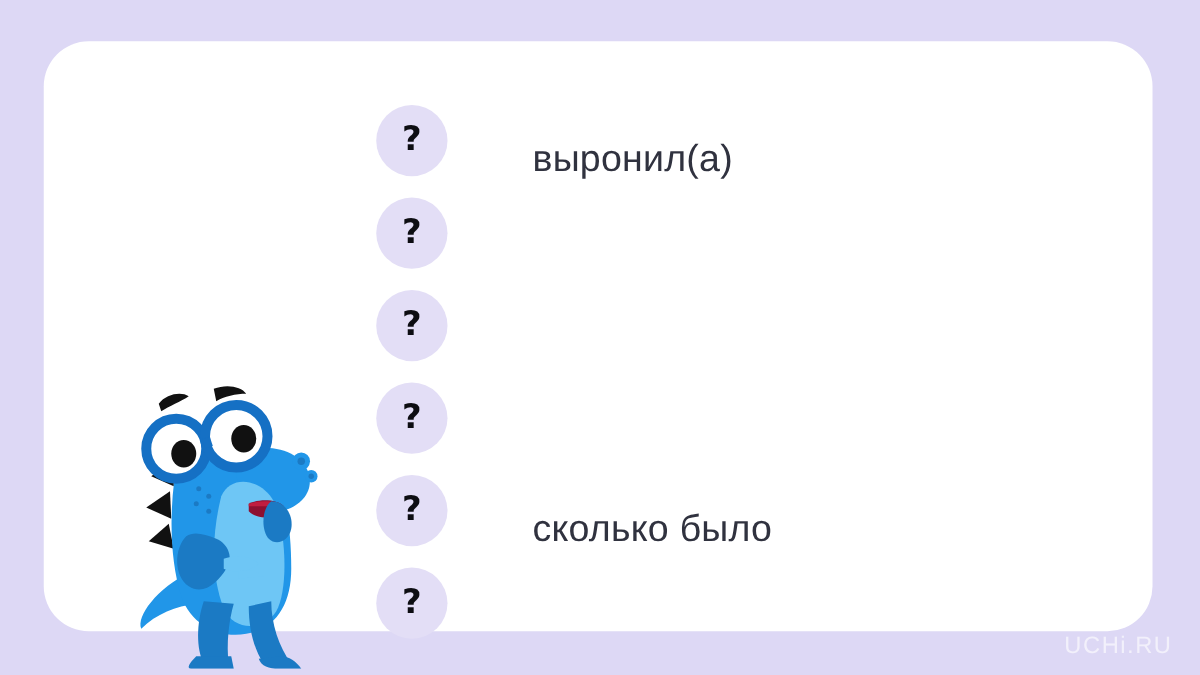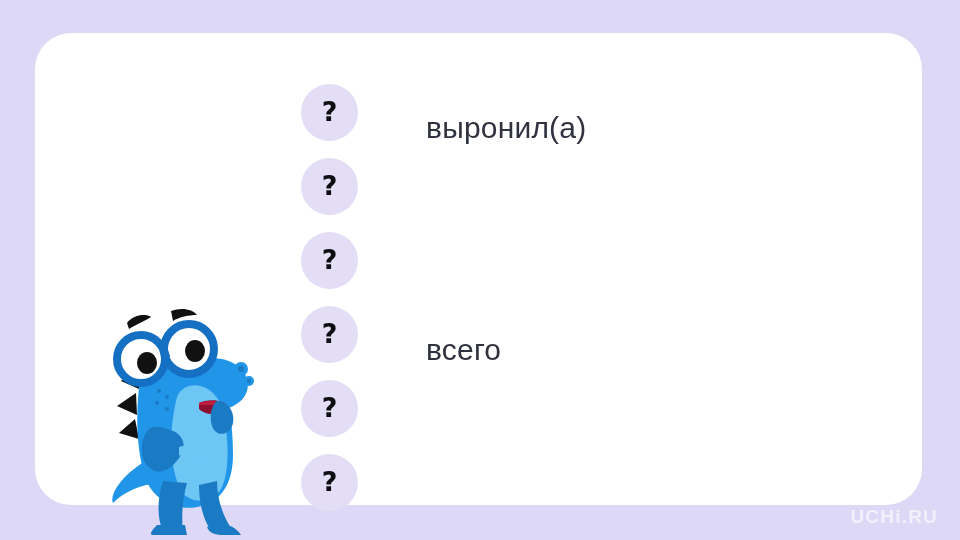--- a/index.html
+++ b/index.html
@@ -55,21 +55,21 @@
     color:#30323f;
     letter-spacing:.2px;
     margin-left:28px;
   }
 
   
   .watermark{
     position:absolute;
     right:22px;bottom:12px;
     font-size:19px;
-    font-weight:700;
+    font-weight:400;
     letter-spacing:1.2px;
     color:#f2f0fb;
   }
 
   
   .mascot{
     position:absolute;
     left:56px;top:272px;
     width:180px;height:230px;
   }
@@ -99,27 +99,27 @@
       <div class="row">
         <div class="badge">
           <span>?</span>
         </div>
       </div>
 
       <div class="row">
         <div class="badge">
           <span>?</span>
         </div>
-        <div class="rowtext">всего</div>
       </div>
 
       <div class="row">
         <div class="badge">
           <span>?</span>
         </div>
+        <div class="rowtext">сколько было</div>
       </div>
 
       <div class="row">
         <div class="badge">
           <span>?</span>
         </div>
       </div>
 
     </div>
 

